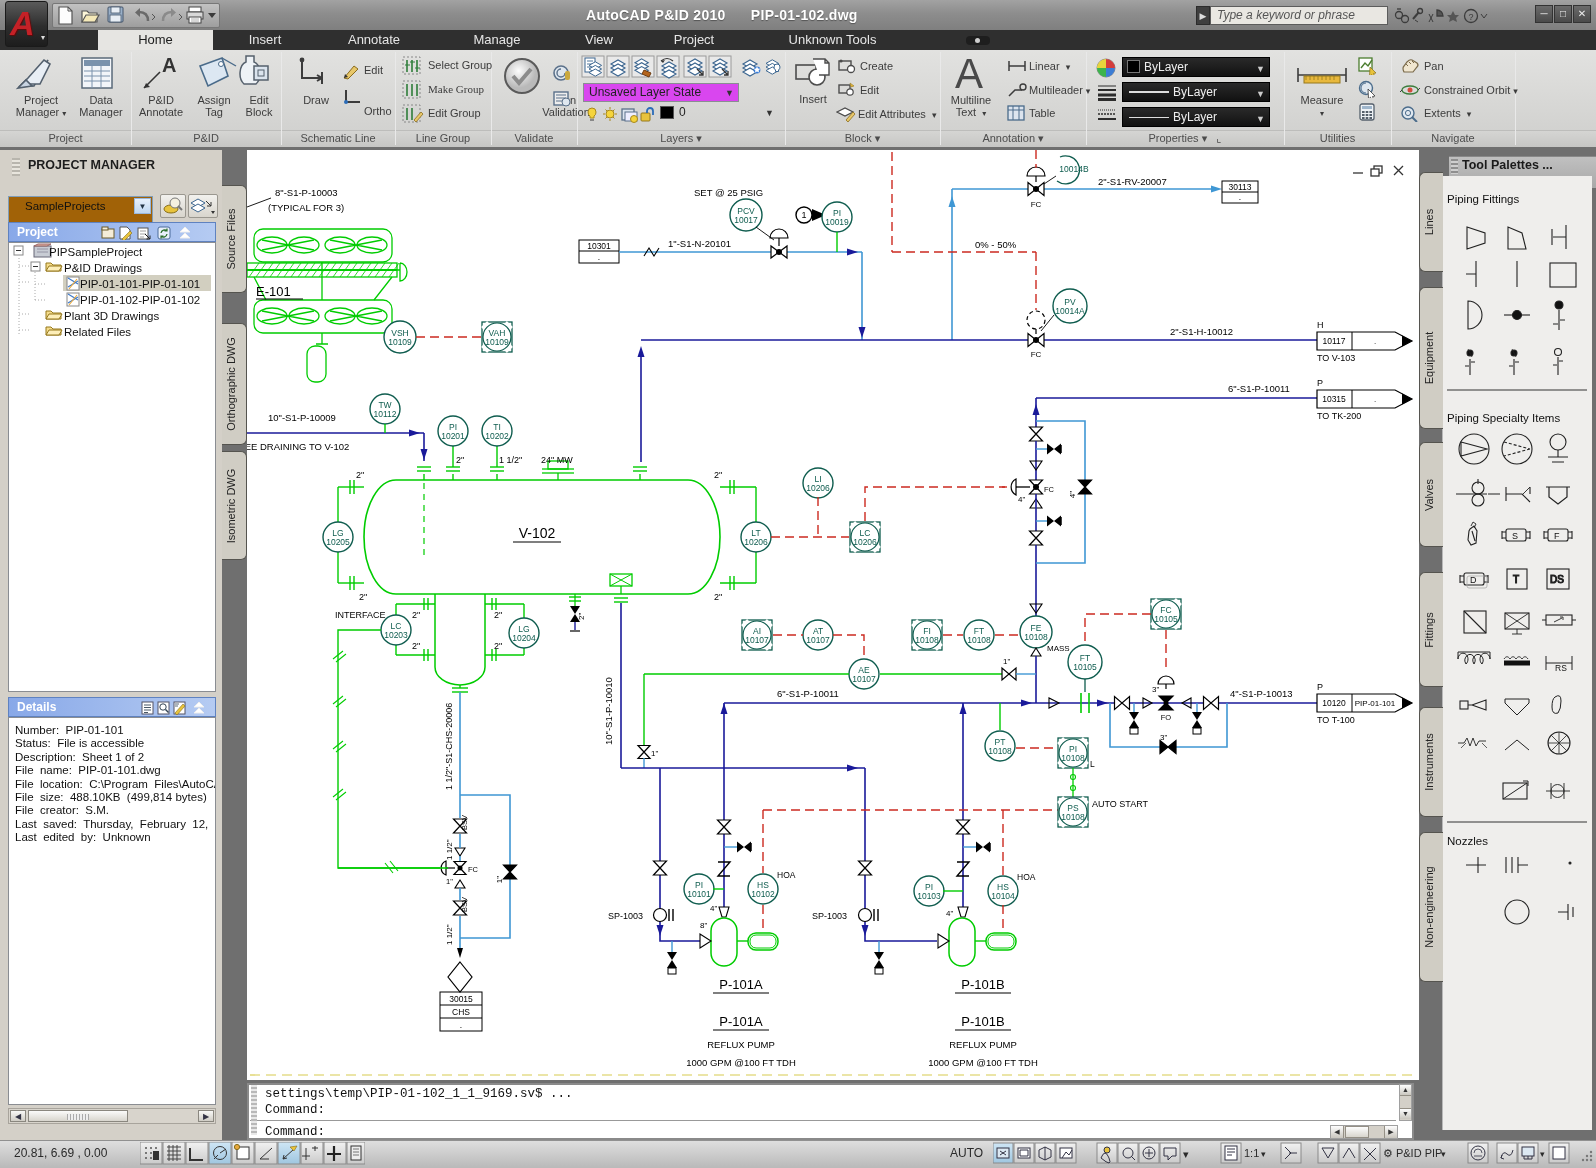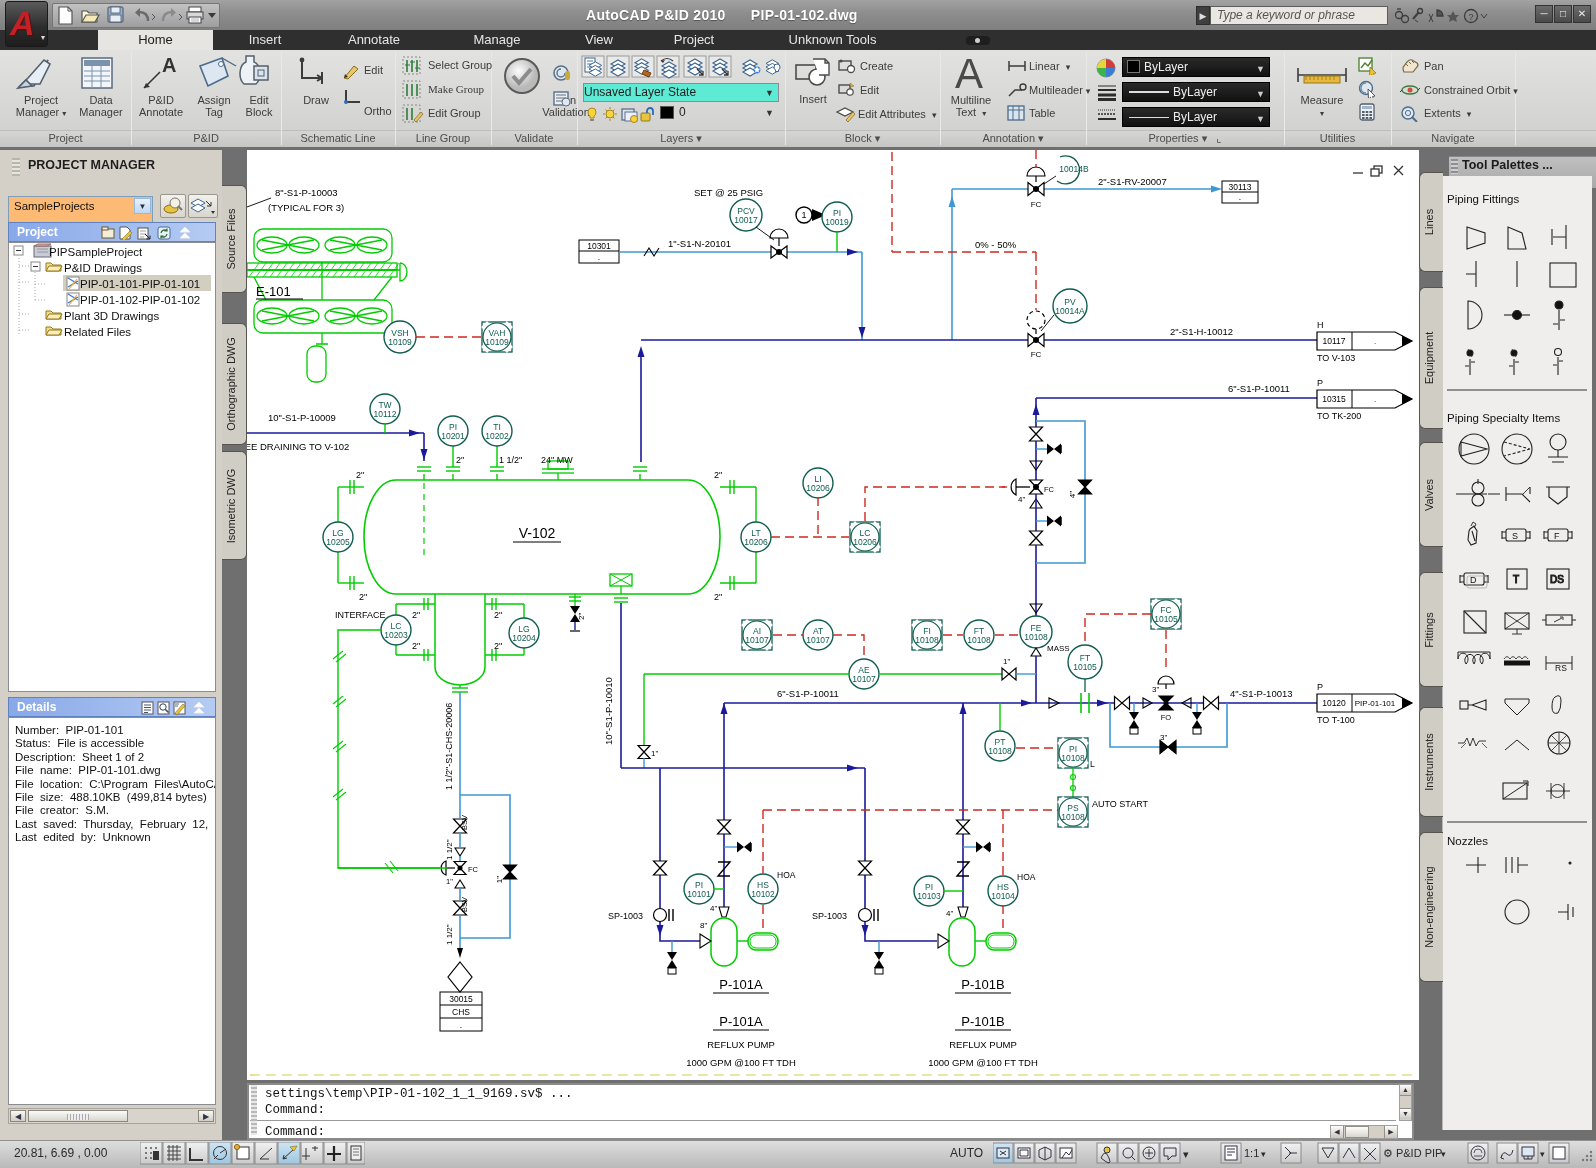--- a/index.html
+++ b/index.html
@@ -280,21 +280,21 @@
           <path d="M4 0.5 l1 2 2.2 .3 -1.6 1.6 .4 2.2 -2 -1 -2 1 .4 -2.2 -1.6 -1.6 2.2 -.3 z" fill="#fff"></path>
         </g>
       </g>
  <g transform="translate(184,1)">
         <use href="#lstack" transform="translate(1,2) scale(.9)"></use>
         <g transform="translate(9,8)">
           <path d="M3 0 a3 3 0 0 1 3 3 q0 2 -1.5 3 v1.5 h-3 v-1.5 q-1.5 -1 -1.5 -3 a3 3 0 0 1 3 -3z" fill="#fff" stroke="#3c6690"></path>
         </g>
       </g>
 </svg>
-<div class="abs" style="left:583px;top:83px;width:196px;height:19px;background:#5eead4;border:1px solid #8a8d92;font-size:12px;color:#222;line-height:17px;">Unsaved Layer State<span style="position:absolute;right:4px;top:1px;font-size:9px;color:#333;">▼</span></div>
+<div class="abs" style="left:583px;top:83px;width:156px;height:19px;background:#d946ef;border:1px solid #8a8d92;font-size:12px;color:#222;line-height:17px;padding-left:5px;">Unsaved Layer State<span style="position:absolute;right:4px;top:1px;font-size:9px;color:#333;">▼</span></div>
 <svg class="abs" style="left:585px;top:106px;" width="70" height="18" viewBox="0 0 70 18">
 <path d="M7 2 a4 4 0 0 1 4 4 q0 3 -2 4 v2 h-4 v-2 q-2 -1 -2 -4 a4 4 0 0 1 4 -4z" fill="#f5d43c" stroke="#a88a1d"></path>
       <rect x="5" y="13" width="4" height="2" fill="#888"></rect>
 <g transform="translate(18,0)">
         <circle cx="7" cy="8" r="4" fill="#f5d43c" stroke="#a8881d"></circle>
         <g stroke="#a8881d">
           <line x1="7" y1="1" x2="7" y2="3"></line>
           <line x1="7" y1="13" x2="7" y2="15"></line>
           <line x1="0" y1="8" x2="2" y2="8"></line>
           <line x1="12" y1="8" x2="14" y2="8"></line>
@@ -433,21 +433,21 @@
       <circle cx="8" cy="8" r="2.6" fill="none" stroke="#4c6d8c"></circle>
       <path d="M12 12 l5 5" stroke="#4c6d8c" stroke-width="2"></path>
     </svg>
 <div class="rsm" style="left:1424px;top:107px;">Extents&nbsp;&nbsp;<span style="font-size:9px;">▾</span></div>
 </div>
 <div id="main">
   <div id="leftpal"></div>
   <div class="abs" style="left:12px;top:11px;width:8px;height:18px;background:repeating-linear-gradient(#b8b5ad 0 2px,#e8e5dd 2px 4px);"></div>
   <div class="abs" style="left:28px;top:11px;font-size:12.5px;font-weight:bold;color:#1d1d1d;">PROJECT MANAGER</div>
   <div class="abs" style="left:9px;top:47px;font-size:16px;color:#111;font-family:Liberation Serif, serif;">Current Project:</div>
-  <div class="abs" style="left:8px;top:49px;width:145px;height:28px;background:#fdba74;border:1px solid #7f9db9;font-size:11.5px;line-height:18px;padding-left:5px;color:#111;">SampleProjects
+  <div class="abs" style="left:8px;top:49px;width:145px;height:28px;background:#a16207;border:1px solid #7f9db9;font-size:11.5px;line-height:18px;padding-left:16px;color:#111;">SampleProjects
     <div class="abs" style="right:1px;top:1px;width:17px;height:16px;background:linear-gradient(#e8f1fc,#c0d8f2);border:1px solid #9ab8dc;text-align:center;line-height:15px;font-size:8px;color:#234;">▼</div>
   </div>
   <div class="abs" style="left:160px;top:47px;width:26px;height:24px;background:linear-gradient(#f2f1ee,#d8d5cd);border:1px solid #9a978f;border-radius:2px;">
     <svg width="24" height="22" viewBox="0 0 24 22">
         <ellipse cx="10" cy="14" rx="7" ry="4" fill="#e8c33c" stroke="#876d18"></ellipse>
         <circle cx="14" cy="8" r="5" fill="#f5f0e0" stroke="#777"></circle>
         <path d="M17 11 l4 4" stroke="#777" stroke-width="2"></path>
       </svg>
   </div>
   <div class="abs" style="left:188px;top:47px;width:30px;height:24px;background:linear-gradient(#f2f1ee,#d8d5cd);border:1px solid #9a978f;border-radius:2px;">

